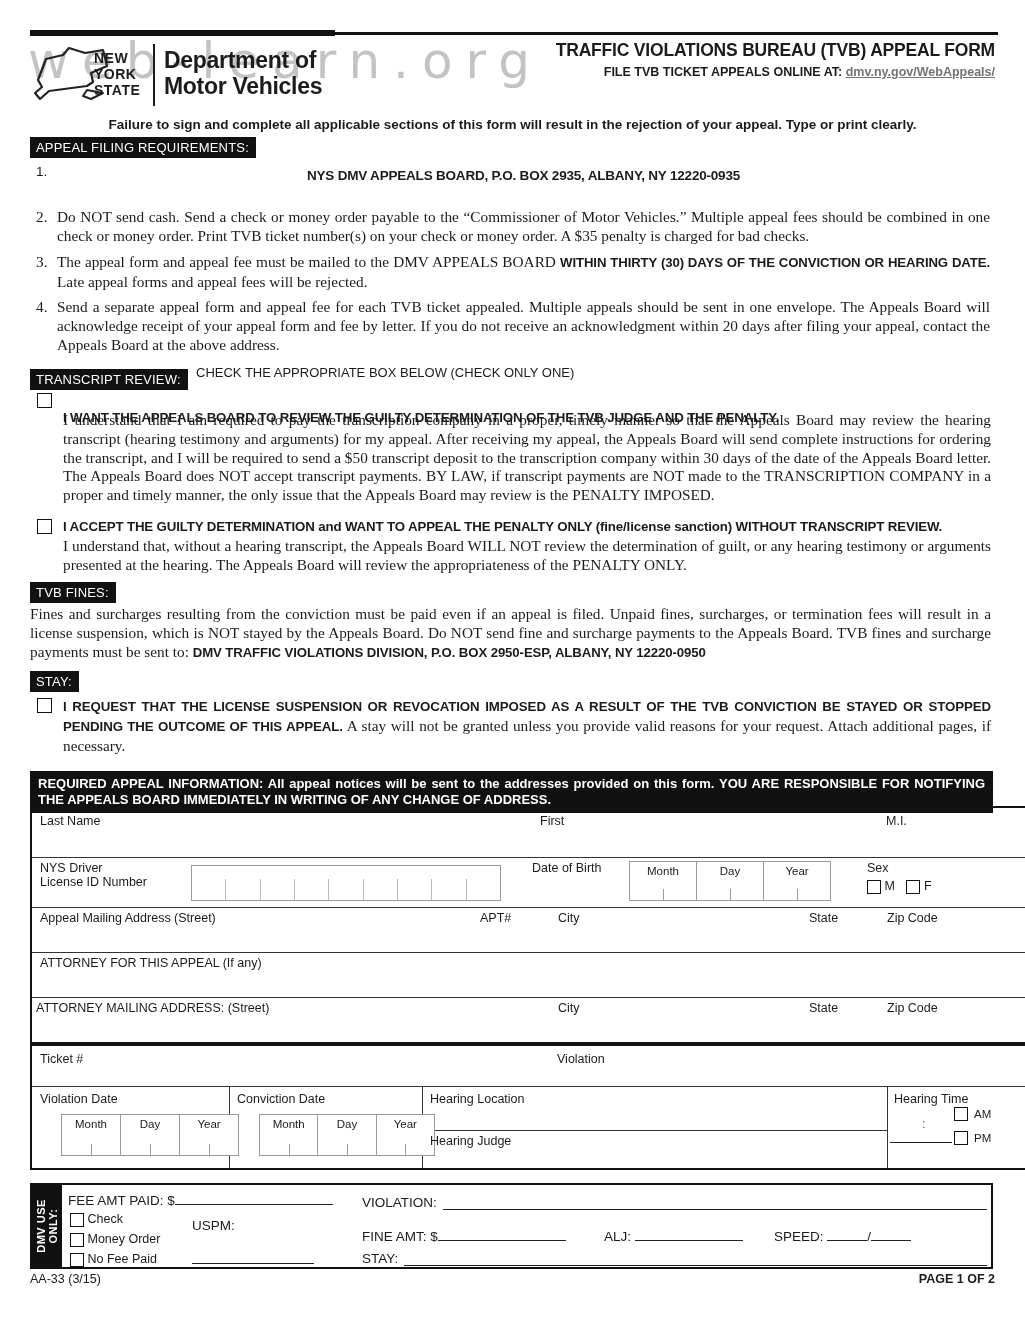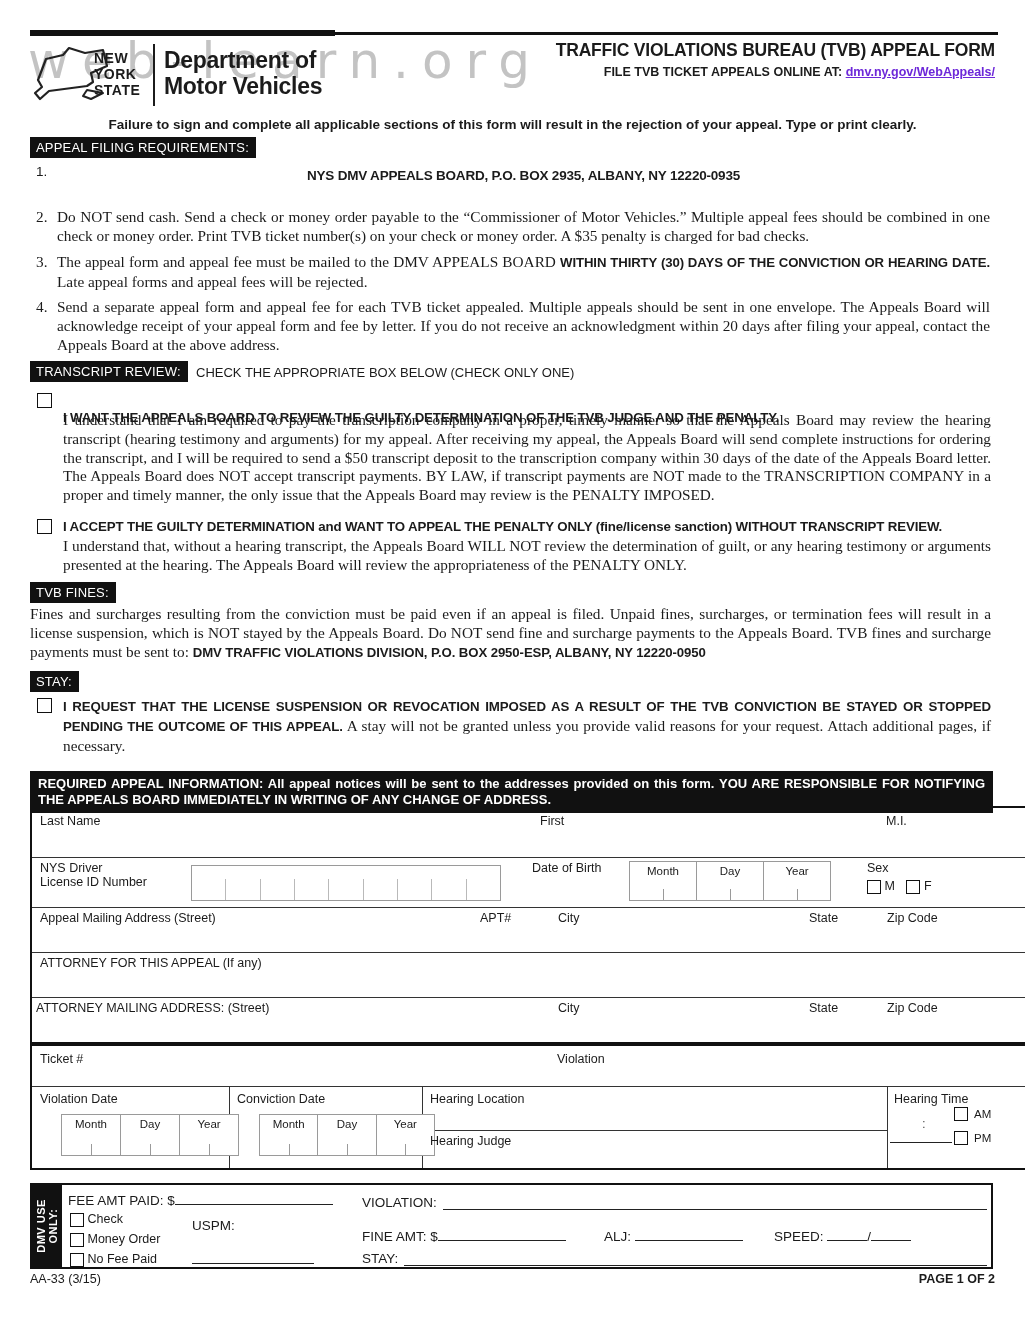--- a/index.html
+++ b/index.html
@@ -9,21 +9,21 @@
   
   .topbar-thick{position:absolute;left:30px;top:30px;width:305px;height:6px;background:#111;}
   .topbar-thin{position:absolute;left:335px;top:32px;width:663px;height:3px;background:#111;}
   .watermark{position:absolute;left:28px;top:32px;font-family:"DejaVu Sans",sans-serif;
              font-size:50px;letter-spacing:13px;color:#b5b5b5;opacity:.8;white-space:nowrap;}
   .ny-lines{position:absolute;left:94px;top:50px;font-weight:bold;font-size:14px;line-height:16px;letter-spacing:.5px;}
   .logo-divider{position:absolute;left:153px;top:44px;width:2px;height:62px;background:#1b1b1b;}
   .dept{position:absolute;left:164px;top:47px;font-weight:bold;font-size:23px;line-height:26px;letter-spacing:-.3px;}
   .form-title{position:absolute;right:30px;top:40px;font-weight:bold;font-size:17.5px;letter-spacing:-.2px;margin-left:40px;}
   .form-sub{position:absolute;right:30px;top:65px;font-weight:bold;font-size:12.5px;}
-  .form-sub a{color:#6d28d9;text-decoration:underline;}
+  .form-sub a{color:#737373;text-decoration:underline;}
   .intro{position:absolute;left:0;top:117px;width:100%;text-align:center;font-weight:bold;font-size:13.5px;}
   
   .blabel{display:inline-block;background:#111;color:#fff;font-weight:normal;font-size:13px;
           padding:3px 7px 3px 6px;letter-spacing:.2px;}
   
   .num{position:absolute;left:36px;width:18px;}
   .ser{font-family:"Liberation Serif","DejaVu Serif",serif;font-size:15.3px;line-height:18.8px;text-align:justify;}
   .sansb{font-family:"Liberation Sans",sans-serif;font-weight:bold;font-size:13.2px;letter-spacing:-.1px;}
   .itxt{position:absolute;left:57px;width:933px;}
   .snum{font-family:"Liberation Serif","DejaVu Serif",serif;font-size:15.3px;}
@@ -107,21 +107,21 @@
   <div class="abs itxt ser" style="top:208px;">Do NOT send cash.  Send a check or money order payable to the “Commissioner of Motor Vehicles.”  Multiple appeal fees should be combined  in one check or money order.  Print TVB ticket number(s) on your check or money order.   A $35 penalty is charged for bad checks.</div>
 
   <div class="abs num snum" style="top:253px;">3.</div>
   <div class="abs itxt ser" style="top:253px;">
     <span>The appeal form and appeal fee must be mailed to the DMV APPEALS BOARD </span><span class="sansb">WITHIN THIRTY (30) DAYS OF THE CONVICTION OR HEARING DATE.</span><span>  Late appeal forms and appeal fees will be rejected.</span>
   </div>
 
   <div class="abs num snum" style="top:298px;">4.</div>
   <div class="abs itxt ser" style="top:298px;">Send a separate appeal form and appeal fee for each TVB ticket appealed.  Multiple appeals should be sent in one envelope.  The Appeals Board will acknowledge receipt of your appeal form and fee by letter.  If you do not receive an acknowledgment within 20 days after filing your appeal, contact the Appeals Board at the above address.</div>
 
-  <div class="abs" style="left:30px;top:361px;">
+  <div class="abs" style="left:30px;top:369px;">
     <span class="blabel">TRANSCRIPT REVIEW:</span>
   </div>
   <div class="abs" style="left:196px;top:365px;font-size:13px;">CHECK THE APPROPRIATE BOX BELOW (CHECK ONLY ONE)</div>
 
   <span class="cb optbox" style="top:393px;"></span>
   <div class="opttitle" style="top:410px;">I WANT THE APPEALS BOARD TO REVIEW THE GUILTY DETERMINATION OF THE TVB JUDGE AND THE PENALTY.</div>
   <div class="optbody ser" style="top:411px;">I understand that I am required to pay the transcription company in a proper, timely manner so that the Appeals Board may review the hearing transcript (hearing testimony and arguments) for my appeal.  After receiving my appeal, the Appeals Board will send complete instructions for ordering the transcript, and I will be required to send a $50 transcript deposit to the transcription company within 30 days of the date of the Appeals Board letter.  The Appeals Board does NOT accept transcript payments.  BY LAW, if transcript payments are NOT made to the TRANSCRIPTION COMPANY in a proper and timely manner, the only issue that the Appeals Board may review is the PENALTY IMPOSED.</div>
 
   <span class="cb optbox" style="top:519px;"></span>
   <div class="opttitle" style="top:519px;">I ACCEPT THE GUILTY DETERMINATION and WANT TO APPEAL THE PENALTY ONLY (fine/license sanction) WITHOUT TRANSCRIPT REVIEW.</div>

